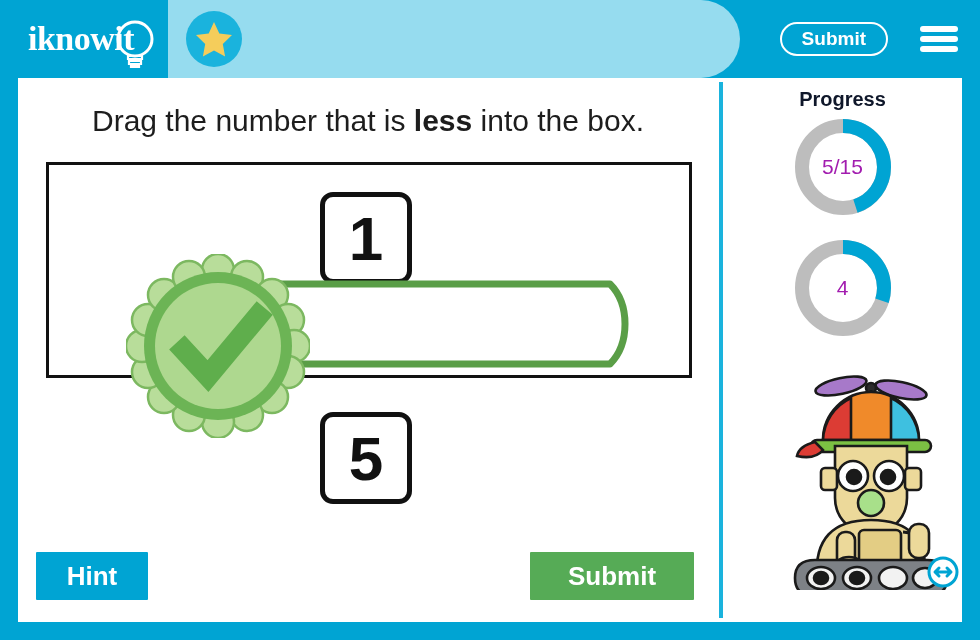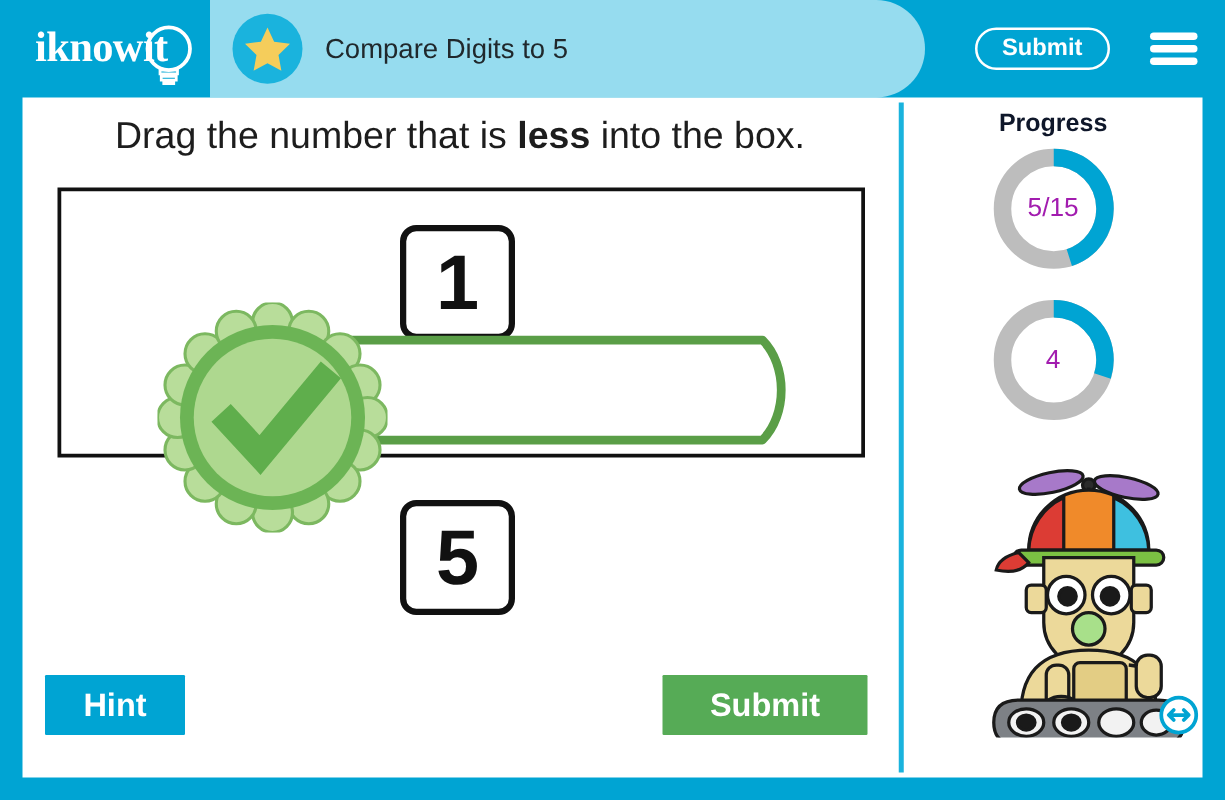--- a/index.html
+++ b/index.html
@@ -122,21 +122,21 @@
   #divider {
     position: absolute;
     left: 701px; top: 4px;
     width: 4px; height: 536px;
     background: #1ab3dd;
   }
 
   
   #main {
     position: absolute;
-    left: 0; top: 0;
+    left: 0; top: 12px;
     width: 737px; height: 544px;
   }
 
   #question {
     position: absolute;
     left: 0; top: 14px;
     width: 700px;
     text-align: center;
     font-size: 30px;
     color: #1d1d1d;
@@ -267,21 +267,20 @@
         <path d="M18 38 h14 v3 h-14 z M19 43 h12 v3 h-12 z M21 48 h8 v2 h-8 z" fill="none" stroke="#ffffff" stroke-width="2.2"></path>
       </svg>
     </div>
 
     <div id="title-banner">
       <div id="star-badge">
         <svg width="40" height="40" viewBox="0 0 40 40">
           <polygon points="20,3 25.3,14.4 38,16 28.8,25 31.1,37.5 20,31.5 8.9,37.5 11.2,25 2,16 14.7,14.4" fill="#f5cd5b"></polygon>
         </svg>
       </div>
-      <div id="title-text">Compare Digits to 5</div>
     </div>
 
     <div id="assign-button">Submit</div>
 
     <div id="menu-button">
       <i></i>
       <i></i>
       <i></i>
     </div>
   </div>

